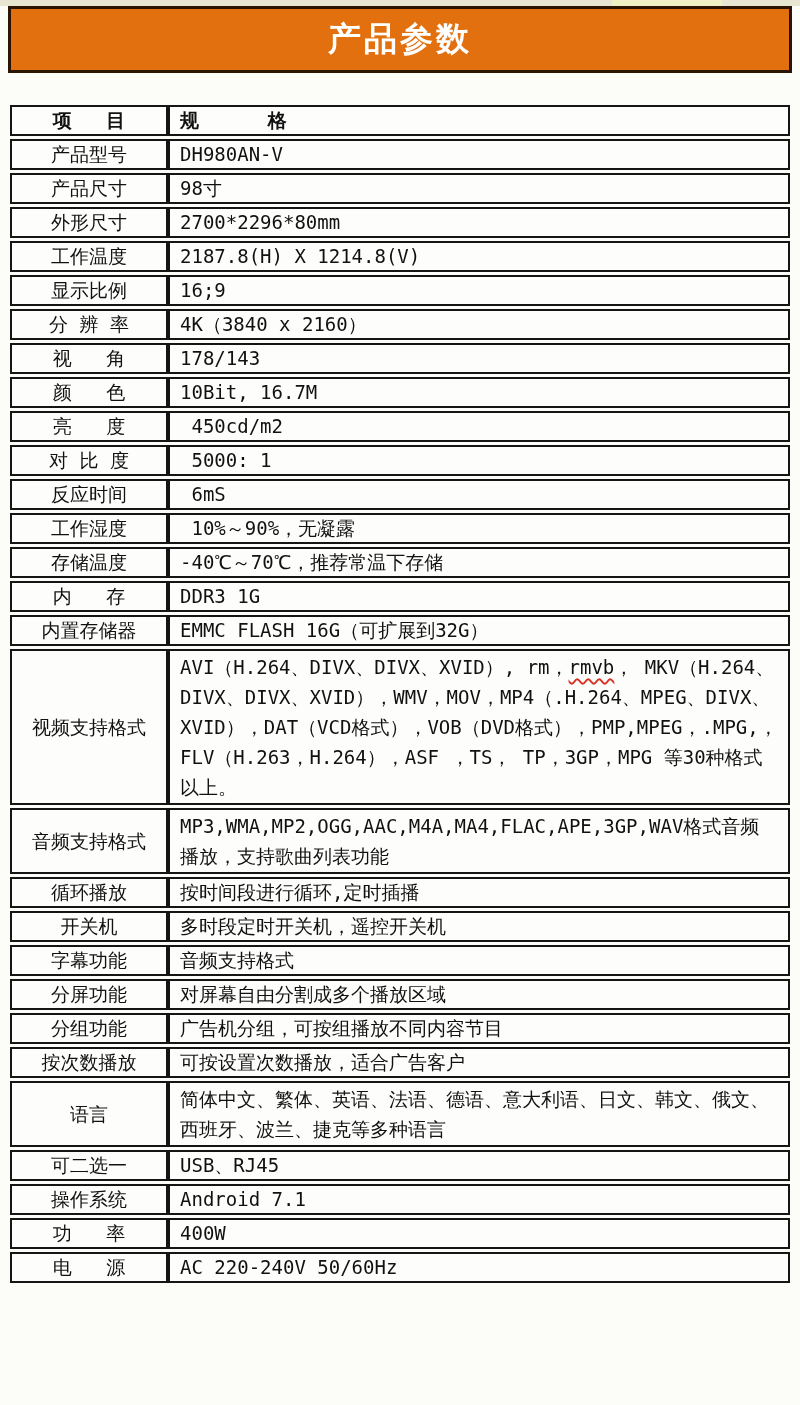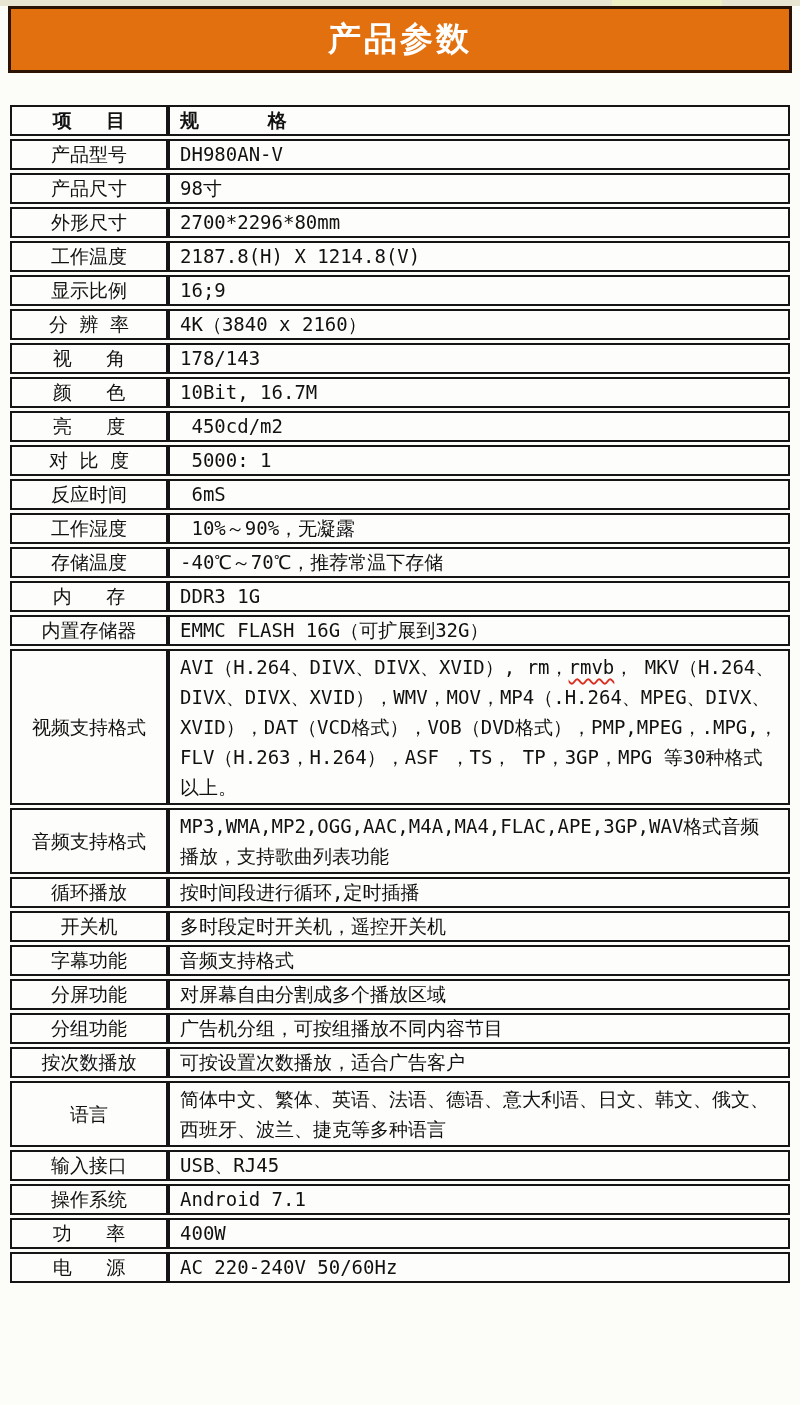--- a/index.html
+++ b/index.html
@@ -151,21 +151,21 @@
   </tr>
   <tr>
     <td class="col-label">按次数播放</td>
     <td class="col-value">可按设置次数播放，适合广告客户</td>
   </tr>
   <tr class="multi">
     <td class="col-label">语言</td>
     <td class="col-value">简体中文、繁体、英语、法语、德语、意大利语、日文、韩文、俄文、西班牙、波兰、捷克等多种语言</td>
   </tr>
   <tr>
-    <td class="col-label">输入接口</td>
+    <td class="col-label">可二选一</td>
     <td class="col-value">USB、RJ45</td>
   </tr>
   <tr>
     <td class="col-label">操作系统</td>
     <td class="col-value">Android 7.1</td>
   </tr>
   <tr>
     <td class="col-label">功   率</td>
     <td class="col-value">400W</td>
   </tr>

